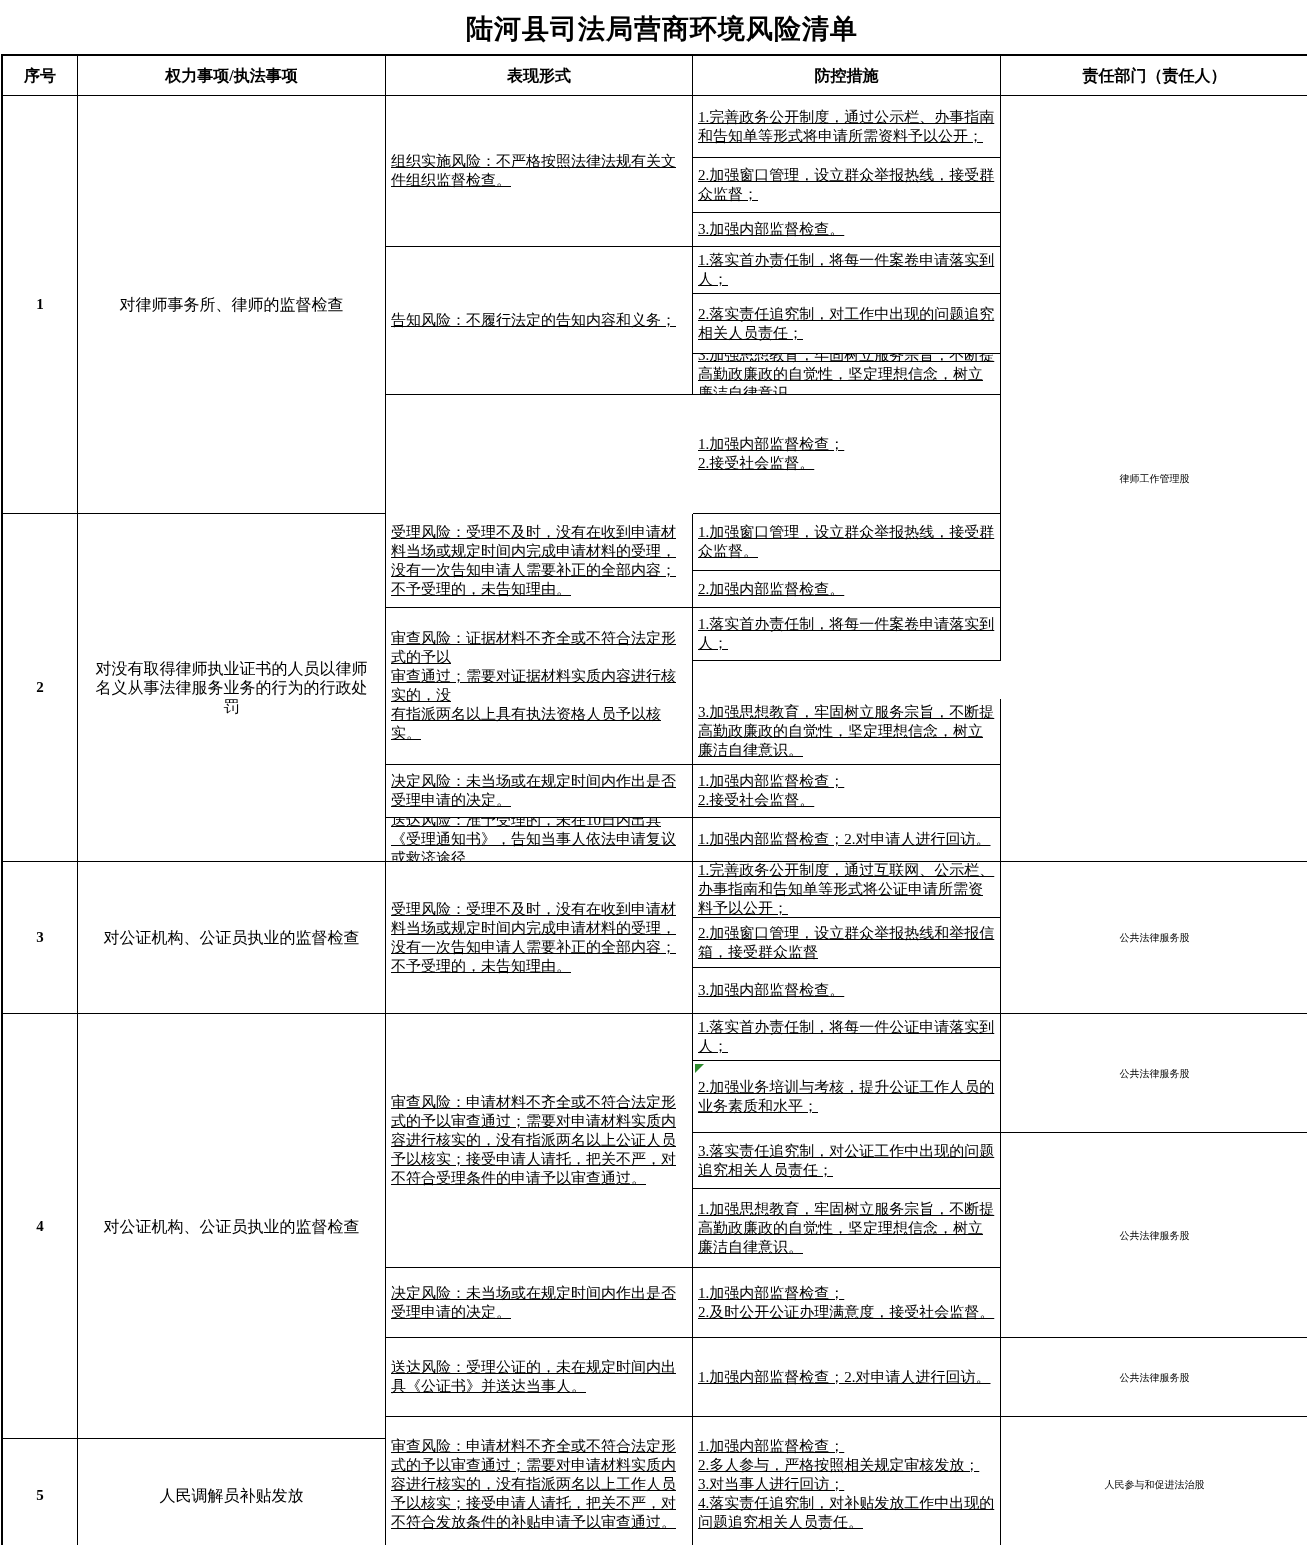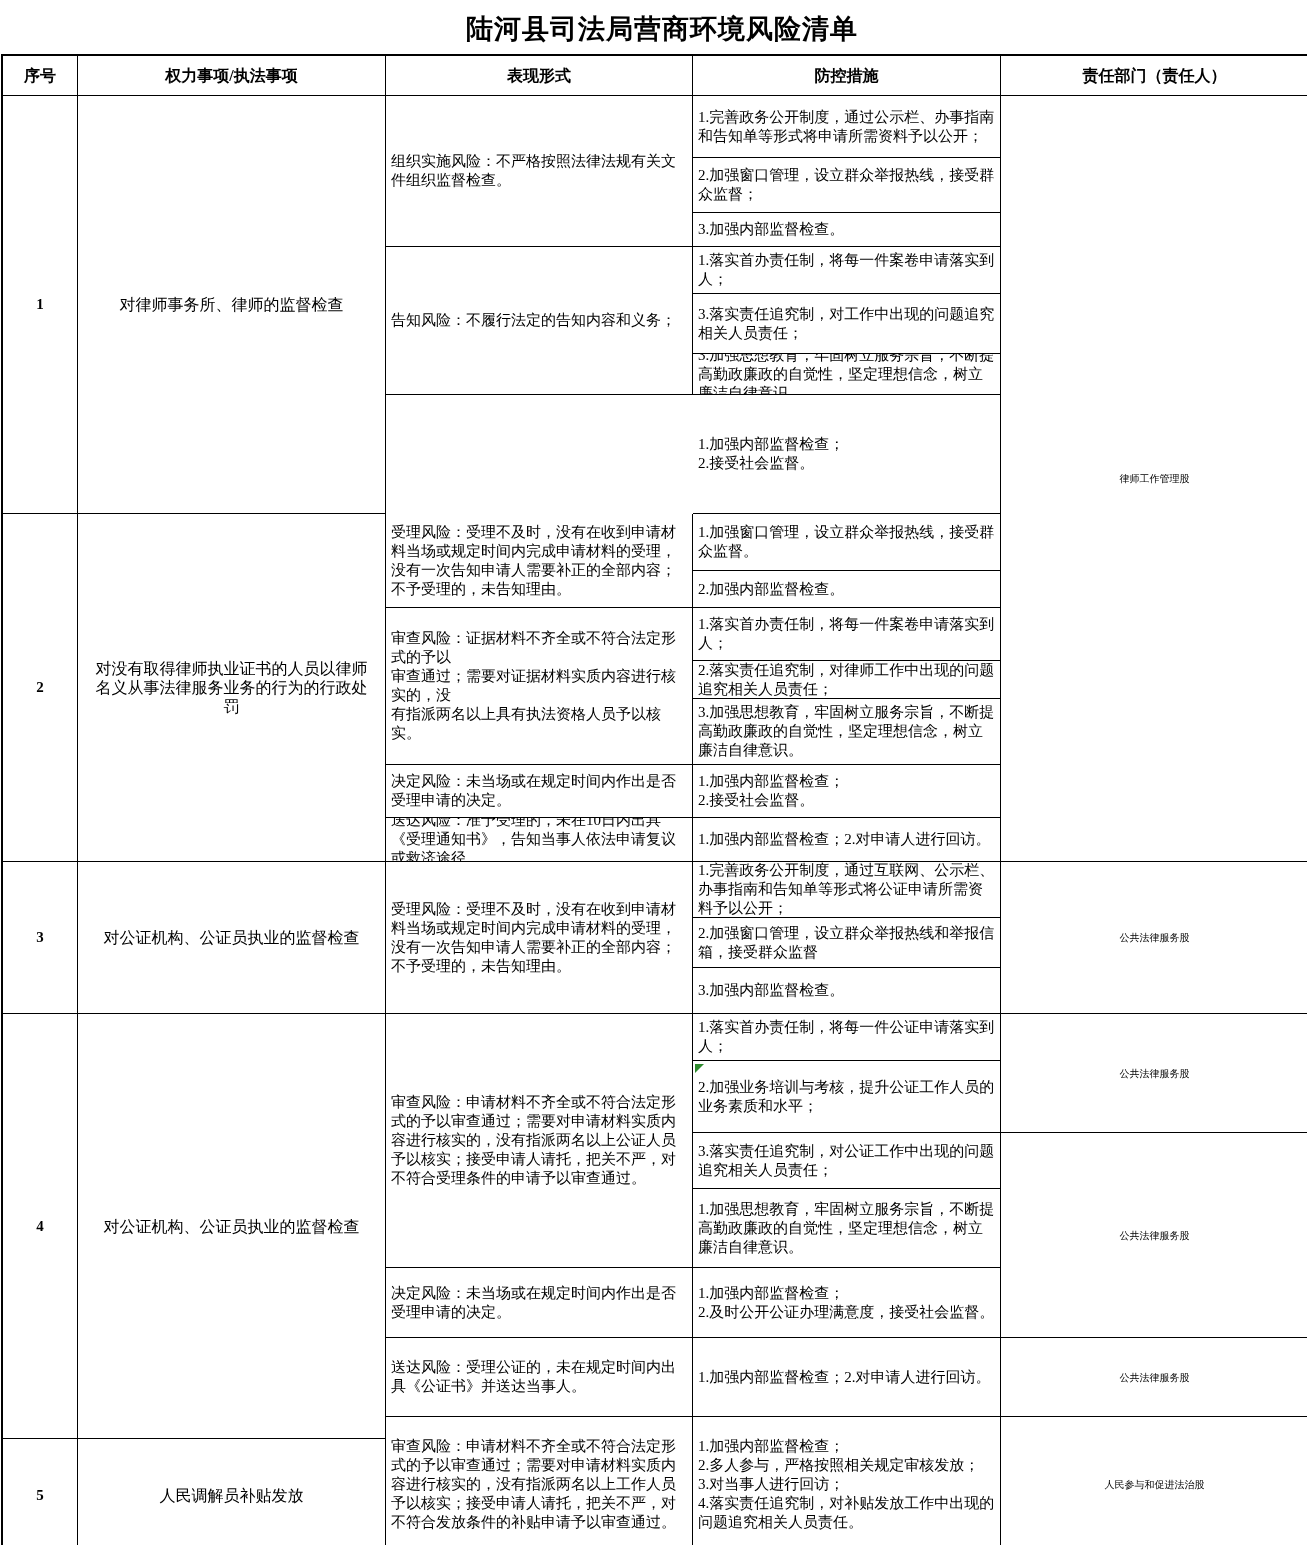--- a/index.html
+++ b/index.html
@@ -13,21 +13,21 @@
     width:1305px;
     grid-template-columns:75px 308px 307px 308px 307px;
     grid-template-rows:40px 62px 55px 34px 47px 60px 41px 119px 57px 37px 53px 38px 66px 53px 44px 56px 50px 46px 47px 72px 56px 79px 70px 79px 22px 112px;
     border:2px solid #000;
     background:#fff;
   }
   .c{border-right:1px solid #000;border-bottom:1px solid #000;
      display:flex;align-items:center;font-size:15px;line-height:19px;
      box-sizing:border-box;overflow:hidden;}
   .ctr{justify-content:center;text-align:center;padding:14px 4px;}
-  .lft{justify-content:flex-start;text-align:left;padding:2px 3px 2px 5px;white-space:pre-line;}
+  .lft{justify-content:flex-start;text-align:left;padding:2px 3px 2px 5px;white-space:pre-line;text-decoration:underline;}
   .hd{font-weight:bold;font-size:16px;}
   .num{font-weight:bold;font-size:15px;}
   .item{font-size:16px;padding:2px 12px;}
   .dept{font-size:10px;}
   .nr{border-right:none;}
   .nb{border-bottom:none;}
   .tri{position:absolute;left:692px;top:1008px;width:0;height:0;
        border-top:9px solid #2d8a2d;border-right:9px solid transparent;}
 </style>
 </head>
@@ -67,28 +67,27 @@
     <div class="c lft" style="grid-area:16/3/19/4">受理风险：受理不及时，没有在收到申请材料当场或规定时间内完成申请材料的受理，没有一次告知申请人需要补正的全部内容；不予受理的，未告知理由。</div>
     <div class="c lft" style="grid-area:19/3/23/4">审查风险：申请材料不齐全或不符合法定形式的予以审查通过；需要对申请材料实质内容进行核实的，没有指派两名以上公证人员予以核实；接受申请人请托，把关不严，对不符合受理条件的申请予以审查通过。</div>
     <div class="c lft" style="grid-area:23/3/24/4">决定风险：未当场或在规定时间内作出是否受理申请的决定。</div>
     <div class="c lft" style="grid-area:24/3/25/4">送达风险：受理公证的，未在规定时间内出具《公证书》并送达当事人。</div>
     <div class="c lft nb" style="grid-area:25/3/27/4">审查风险：申请材料不齐全或不符合法定形式的予以审查通过；需要对申请材料实质内容进行核实的，没有指派两名以上工作人员予以核实；接受申请人请托，把关不严，对不符合发放条件的补贴申请予以审查通过。</div>
 
     <div class="c lft" style="grid-area:2/4/3/5">1.完善政务公开制度，通过公示栏、办事指南和告知单等形式将申请所需资料予以公开；</div>
     <div class="c lft" style="grid-area:3/4/4/5">2.加强窗口管理，设立群众举报热线，接受群众监督；</div>
     <div class="c lft" style="grid-area:4/4/5/5">3.加强内部监督检查。</div>
     <div class="c lft" style="grid-area:5/4/6/5">1.落实首办责任制，将每一件案卷申请落实到人；</div>
-    <div class="c lft" style="grid-area:6/4/7/5">3.落实责任追究制，对工作中出现的问题追究相关人员责任；</div>
+    <div class="c lft" style="grid-area:6/4/7/5">2.落实责任追究制，对工作中出现的问题追究相关人员责任；</div>
     <div class="c lft" style="grid-area:7/4/8/5">3.加强思想教育，牢固树立服务宗旨，不断提高勤政廉政的自觉性，坚定理想信念，树立廉洁自律意识。</div>
     <div class="c lft" style="grid-area:8/4/9/5">1.加强内部监督检查；
 2.接受社会监督。</div>
     <div class="c lft" style="grid-area:9/4/10/5">1.加强窗口管理，设立群众举报热线，接受群众监督。</div>
     <div class="c lft" style="grid-area:10/4/11/5">2.加强内部监督检查。</div>
     <div class="c lft" style="grid-area:11/4/12/5">1.落实首办责任制，将每一件案卷申请落实到人；</div>
-    <div class="c lft" style="grid-area:12/4/13/5">2.落实责任追究制，对律师工作中出现的问题追究相关人员责任；</div>
     <div class="c lft" style="grid-area:13/4/14/5">3.加强思想教育，牢固树立服务宗旨，不断提高勤政廉政的自觉性，坚定理想信念，树立廉洁自律意识。</div>
     <div class="c lft" style="grid-area:14/4/15/5">1.加强内部监督检查；
 2.接受社会监督。</div>
     <div class="c lft" style="grid-area:15/4/16/5">1.加强内部监督检查；2.对申请人进行回访。</div>
     <div class="c lft" style="grid-area:16/4/17/5">1.完善政务公开制度，通过互联网、公示栏、办事指南和告知单等形式将公证申请所需资料予以公开；</div>
     <div class="c lft" style="grid-area:17/4/18/5">2.加强窗口管理，设立群众举报热线和举报信箱，接受群众监督</div>
     <div class="c lft" style="grid-area:18/4/19/5">3.加强内部监督检查。</div>
     <div class="c lft" style="grid-area:19/4/20/5">1.落实首办责任制，将每一件公证申请落实到人；</div>
     <div class="c lft" style="grid-area:20/4/21/5">2.加强业务培训与考核，提升公证工作人员的业务素质和水平；</div>
     <div class="c lft" style="grid-area:21/4/22/5">3.落实责任追究制，对公证工作中出现的问题追究相关人员责任；</div>

